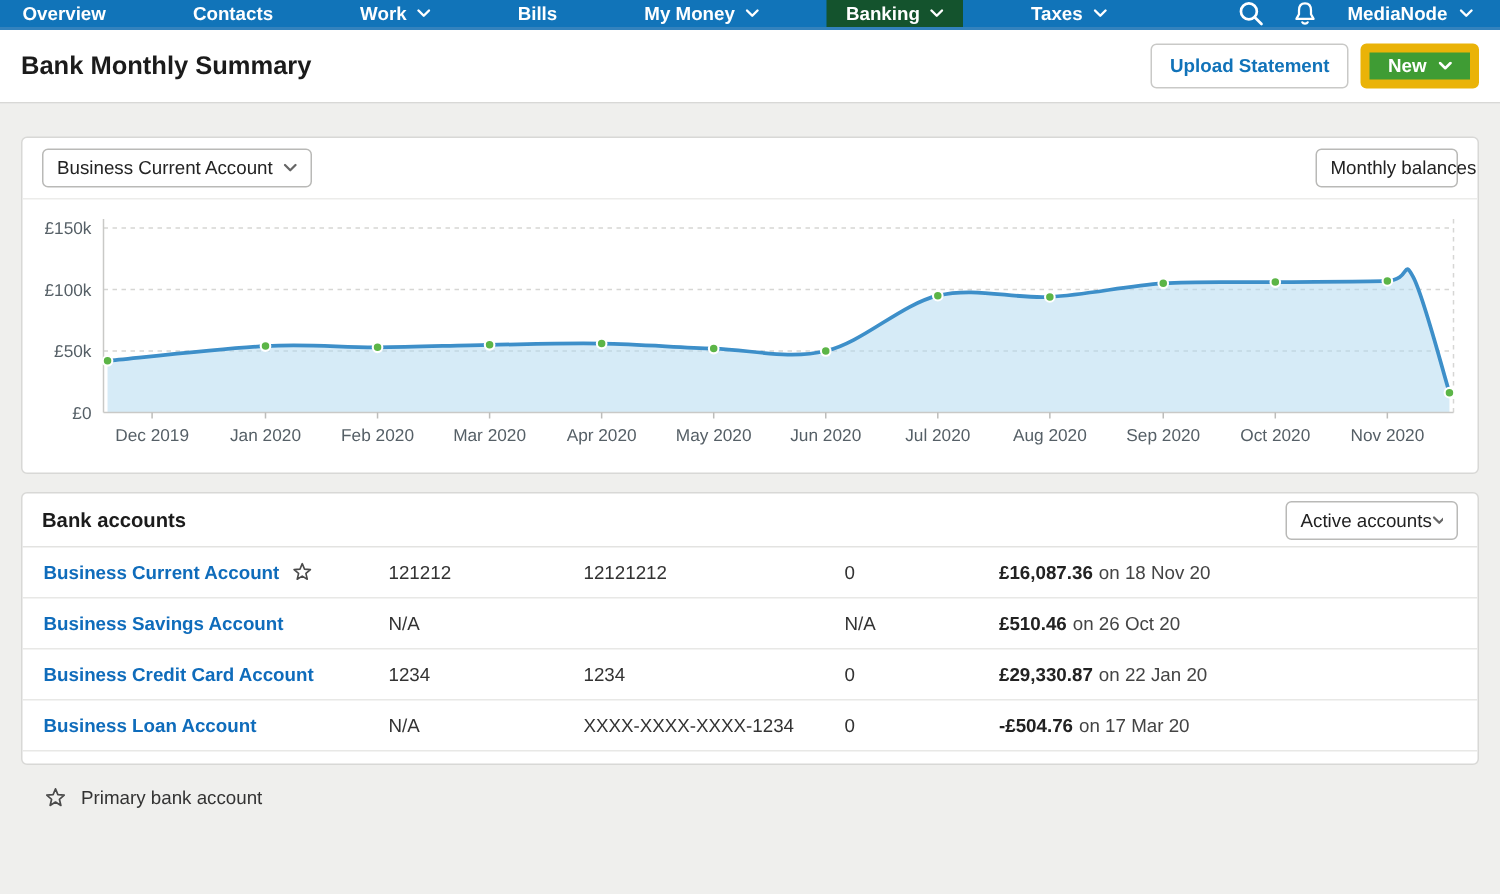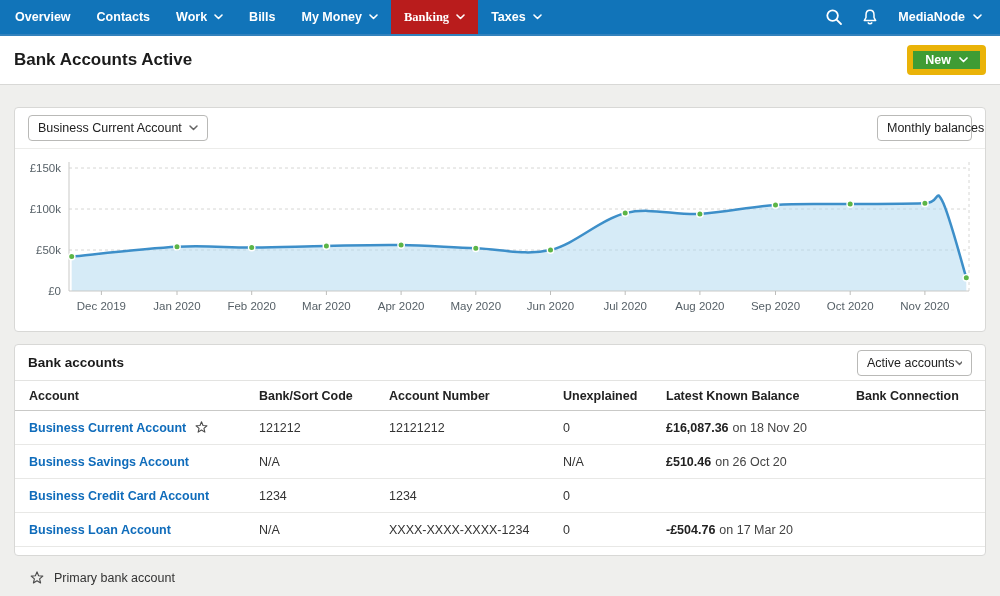--- a/index.html
+++ b/index.html
@@ -5,28 +5,28 @@
   * { box-sizing: border-box; margin: 0; padding: 0; }
   html,body { width:1000px; height:596px; }
   body {
     background:#efefed;
     font-family:"Liberation Sans","DejaVu Sans",sans-serif;
     overflow:hidden;
     -webkit-font-smoothing:antialiased;
   }
   
   .nav {
-    height:36px; background:#1174b9; display:flex; align-items:stretch;
-    border-bottom:2px solid #3382bd; padding-left:2px;
+    height:20px; background:#1174b9; display:flex; align-items:stretch;
+    border-bottom:2px solid #3382bd; padding-left:2px;gap:32px;
   }
   .nav-item {
     display:flex; align-items:center; gap:7px; padding:0 13px;
     color:#fff; font-size:12.5px; font-weight:700; cursor:pointer; white-space:nowrap;
   }
-  .nav-item.active { background:#b91c1c;font-family:Liberation Serif, serif; }
+  .nav-item.active { background:#14532d; }
   .nav-right { margin-left:auto; display:flex; align-items:center; padding-right:8px; }
   .icon-btn { width:36px; height:34px; display:flex; align-items:center; justify-content:center; cursor:pointer; }
   .user-menu { display:flex; align-items:center; gap:8px; color:#fff; font-size:12.5px; font-weight:700; padding:0 10px; cursor:pointer; }
   
   .page-header {
     height:49px; background:#fff; border-bottom:1px solid #d8d8d6;
     display:flex; align-items:center; padding:0 14px;
   }
   .page-title { font-size:17px; font-weight:700; color:#1b1b1b; }
   .header-actions { margin-left:auto; display:flex; gap:8px; }
@@ -128,22 +128,25 @@
     <div class="user-menu">
       <span>MediaNode</span>
       <svg class="chev" width="9" height="6">
           <polyline points="1,1 4.5,4.5 8,1" fill="none" stroke="#fff" stroke-width="1.6" stroke-linecap="round" stroke-linejoin="round"></polyline>
         </svg>
     </div>
   </div>
 </nav>
 
 <header class="page-header">
-  <h1 class="page-title">Bank Accounts Active</h1>
+  <h1 class="page-title">Bank Monthly Summary</h1>
   <div class="header-actions">
+    <button class="btn btn-secondary">
+      <span>Upload Statement</span>
+    </button>
     <button class="btn btn-primary">
       <span>New</span>
       <svg width="9" height="6">
           <polyline points="1,1 4.5,4.5 8,1" fill="none" stroke="#fff" stroke-width="1.7" stroke-linecap="round" stroke-linejoin="round"></polyline>
         </svg>
     </button>
   </div>
 </header>
 
 <main class="main">
@@ -222,28 +225,20 @@
     <div class="section-header">
       <span class="section-title">Bank accounts</span>
       <div class="select filter">
         <span>Active accounts</span>
         <svg width="9" height="6">
             <polyline points="1,1 4.5,4.5 8,1" fill="none" stroke="#666" stroke-width="1.5" stroke-linecap="round" stroke-linejoin="round"></polyline>
           </svg>
       </div>
     </div>
 
-    <div class="tbl-header">
-      <div>Account</div>
-      <div>Bank/Sort Code</div>
-      <div>Account Number</div>
-      <div>Unexplained</div>
-      <div>Latest Known Balance</div>
-      <div>Bank Connection</div>
-    </div>
 
     <div class="tbl-row">
       <div><a class="account-link">
             <span>Business Current Account</span>
             <svg class="star-svg" width="15" height="15" viewBox="0 0 16 17">
               <path d="M8 2 L9.7 6.15 L14.18 6.49 L10.76 9.4 L11.82 13.76 L8 11.4 L4.18 13.76 L5.24 9.4 L1.82 6.49 L6.3 6.15 Z" fill="none" stroke="#4a4a4a" stroke-width="1.2" stroke-linejoin="round"></path>
             </svg>
           </a></div>
       <div>121212</div>
       <div>12121212</div>
@@ -263,20 +258,21 @@
       <div></div>
     </div>
 
     <div class="tbl-row">
       <div><a class="account-link">
             <span>Business Credit Card Account</span>
           </a></div>
       <div>1234</div>
       <div>1234</div>
       <div>0</div>
+      <div><span class="balance-strong">£29,330.87</span><span class="balance-date">on 22 Jan 20</span></div>
       <div></div>
     </div>
 
     <div class="tbl-row">
       <div><a class="account-link">
             <span>Business Loan Account</span>
           </a></div>
       <div>N/A</div>
       <div>XXXX-XXXX-XXXX-1234</div>
       <div>0</div>

